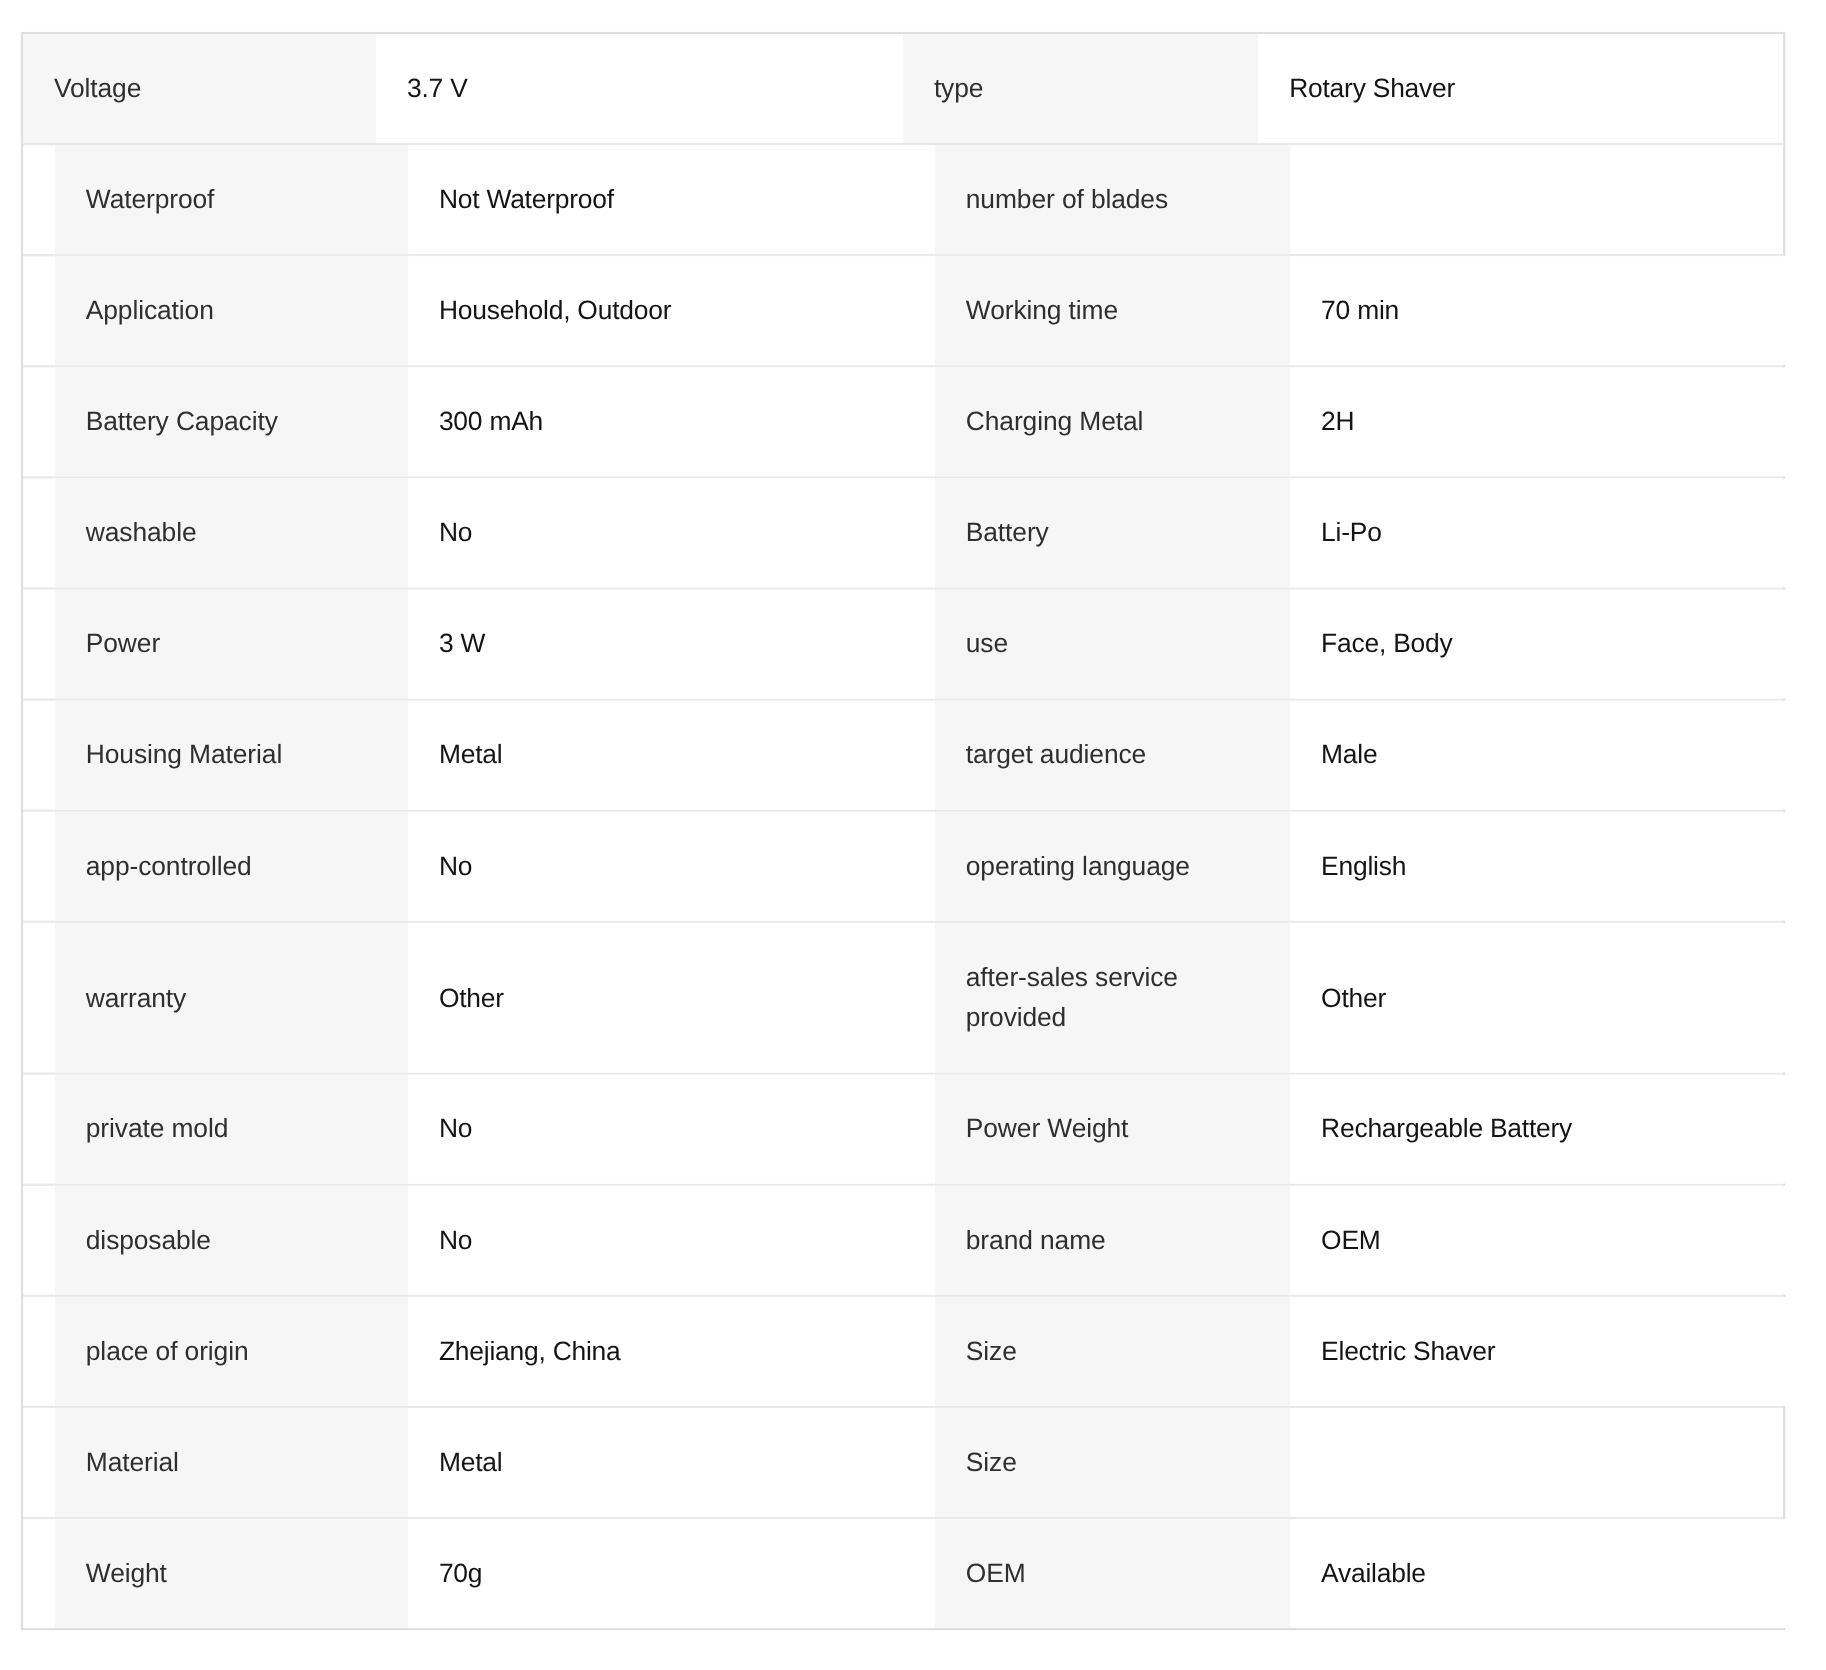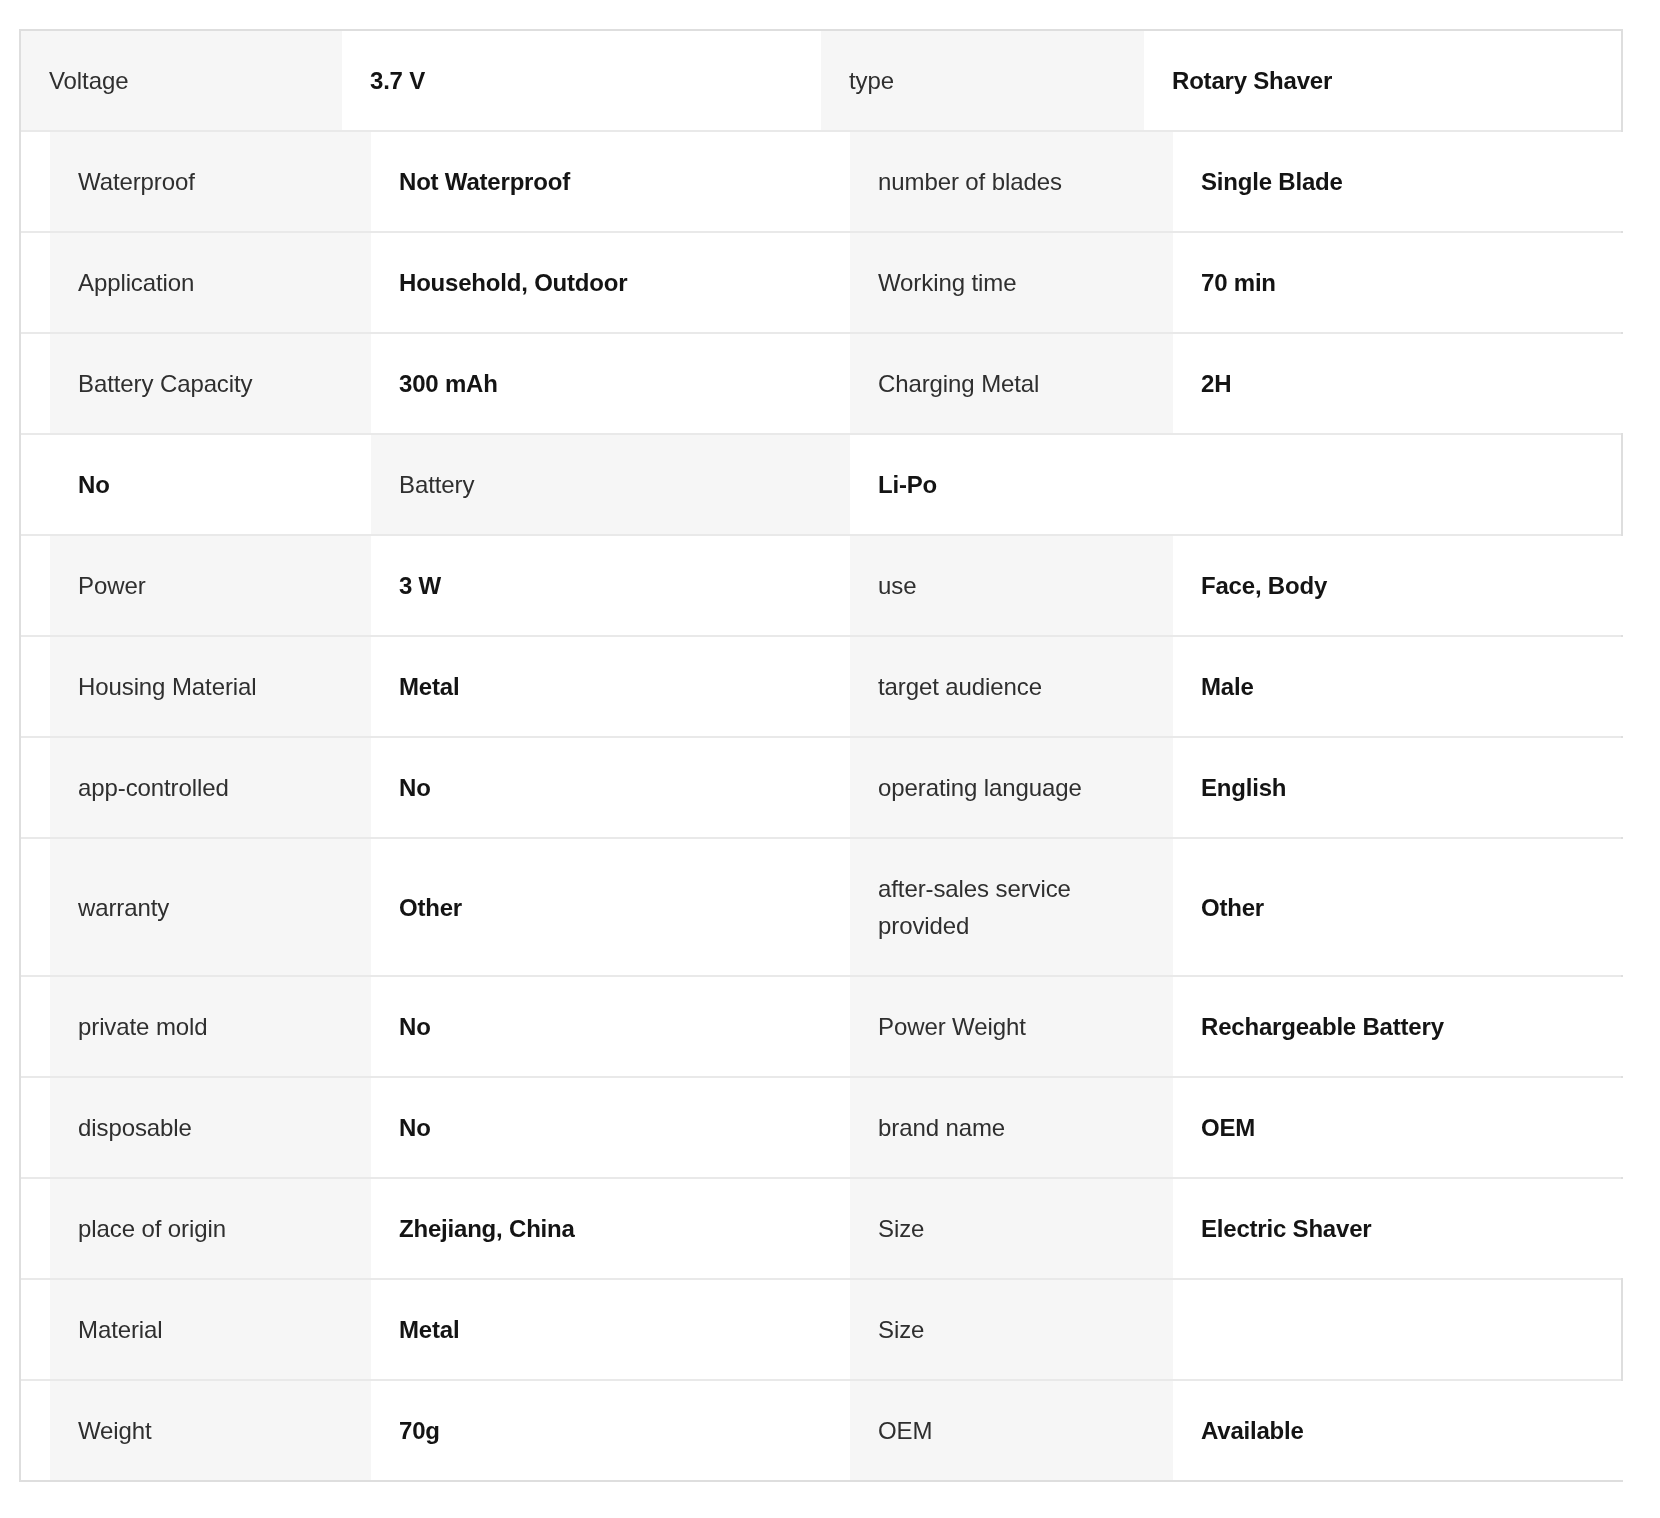--- a/index.html
+++ b/index.html
@@ -39,58 +39,58 @@
     letter-spacing: -0.1px;
   }
   .cell.label {
     background: var(--label-bg, #f6f6f6);
     color: var(--label-text, #2f2f2f);
     font-weight: 400;
   }
   .cell.value {
     background: var(--value-bg, #ffffff);
     color: var(--value-text, #141414);
-    font-weight: 700;
+    font-weight: 400;
     letter-spacing: -0.2px;
   }
 </style>
 </head>
 <body>
 
 <div class="page">
   <div class="spec-table" id="spec-table">
   <div class="row">
     <div class="cell label">Voltage</div>
     <div class="cell value">3.7 V</div>
     <div class="cell label">type</div>
     <div class="cell value">Rotary Shaver</div>
   </div>
 
   <div class="row">
     <div class="cell label">Waterproof</div>
     <div class="cell value">Not Waterproof</div>
     <div class="cell label">number of blades</div>
-    <div class="cell value">Single Blade</div>
   </div>
 
   <div class="row">
     <div class="cell label">Application</div>
     <div class="cell value">Household, Outdoor</div>
     <div class="cell label">Working time</div>
     <div class="cell value">70 min</div>
   </div>
 
   <div class="row">
     <div class="cell label">Battery Capacity</div>
     <div class="cell value">300 mAh</div>
     <div class="cell label">Charging Metal</div>
     <div class="cell value">2H</div>
   </div>
 
   <div class="row">
+    <div class="cell label">washable</div>
     <div class="cell value">No</div>
     <div class="cell label">Battery</div>
     <div class="cell value">Li-Po</div>
   </div>
 
   <div class="row">
     <div class="cell label">Power</div>
     <div class="cell value">3 W</div>
     <div class="cell label">use</div>
     <div class="cell value">Face, Body</div>

